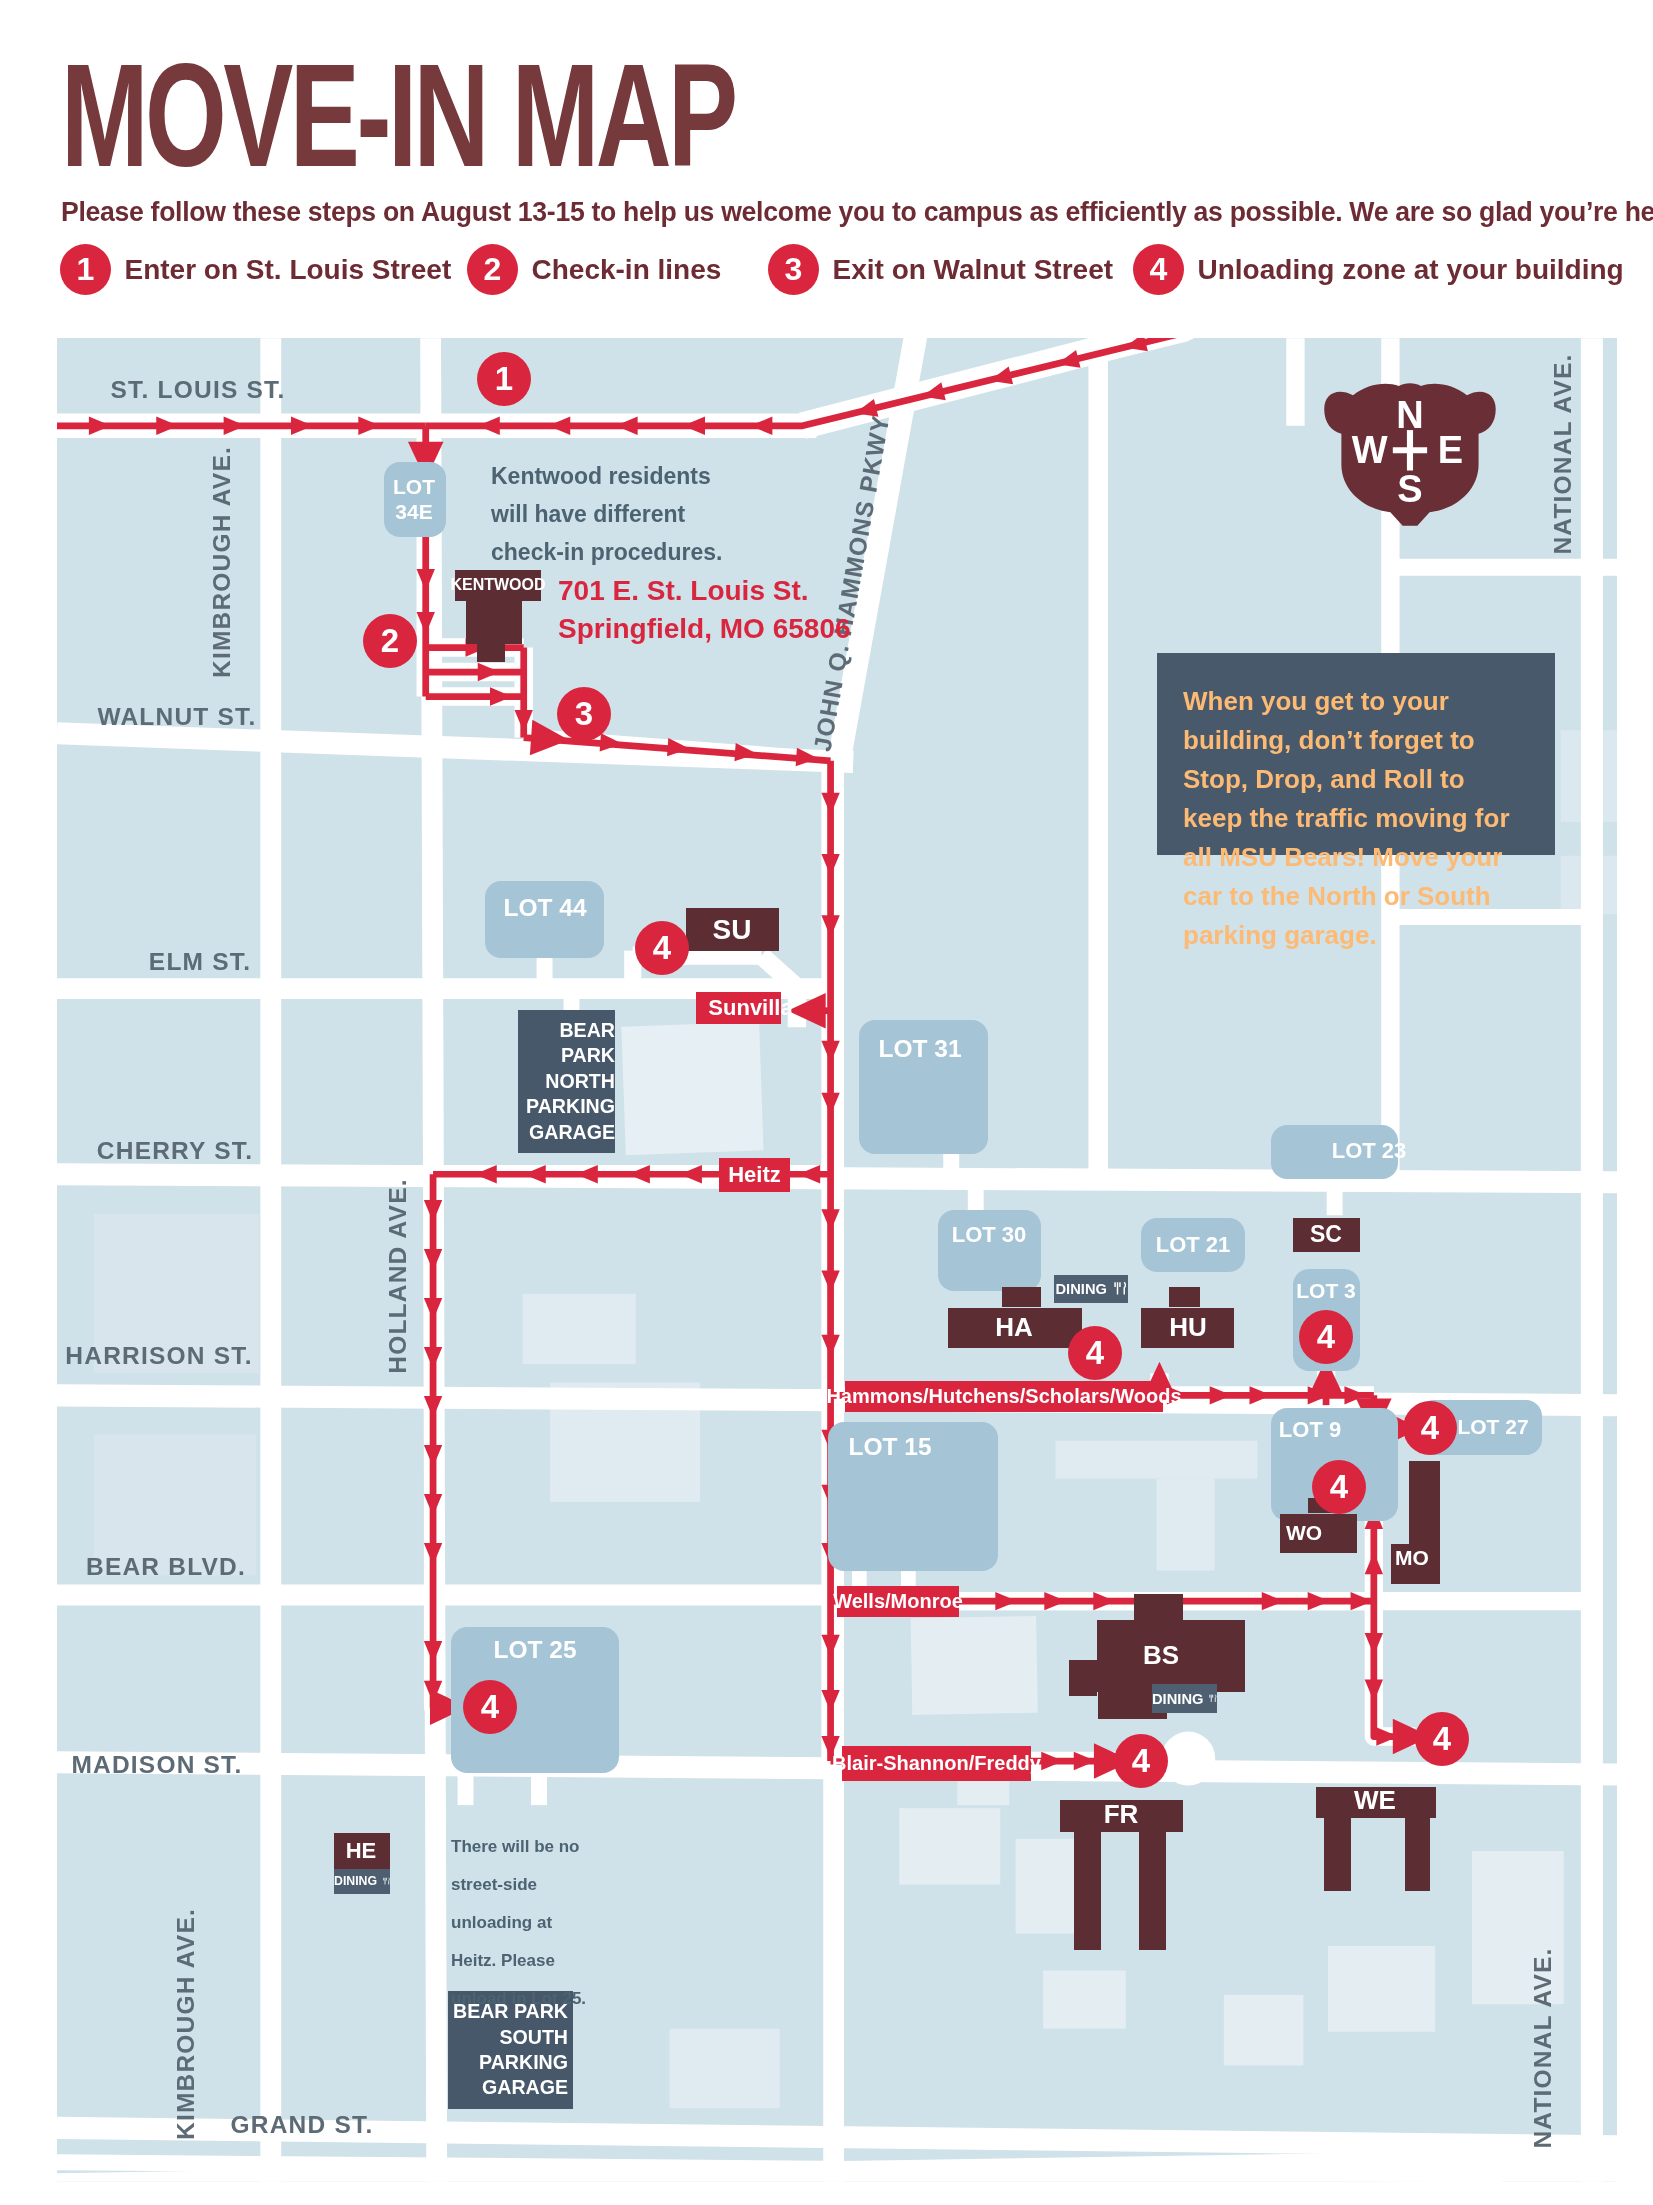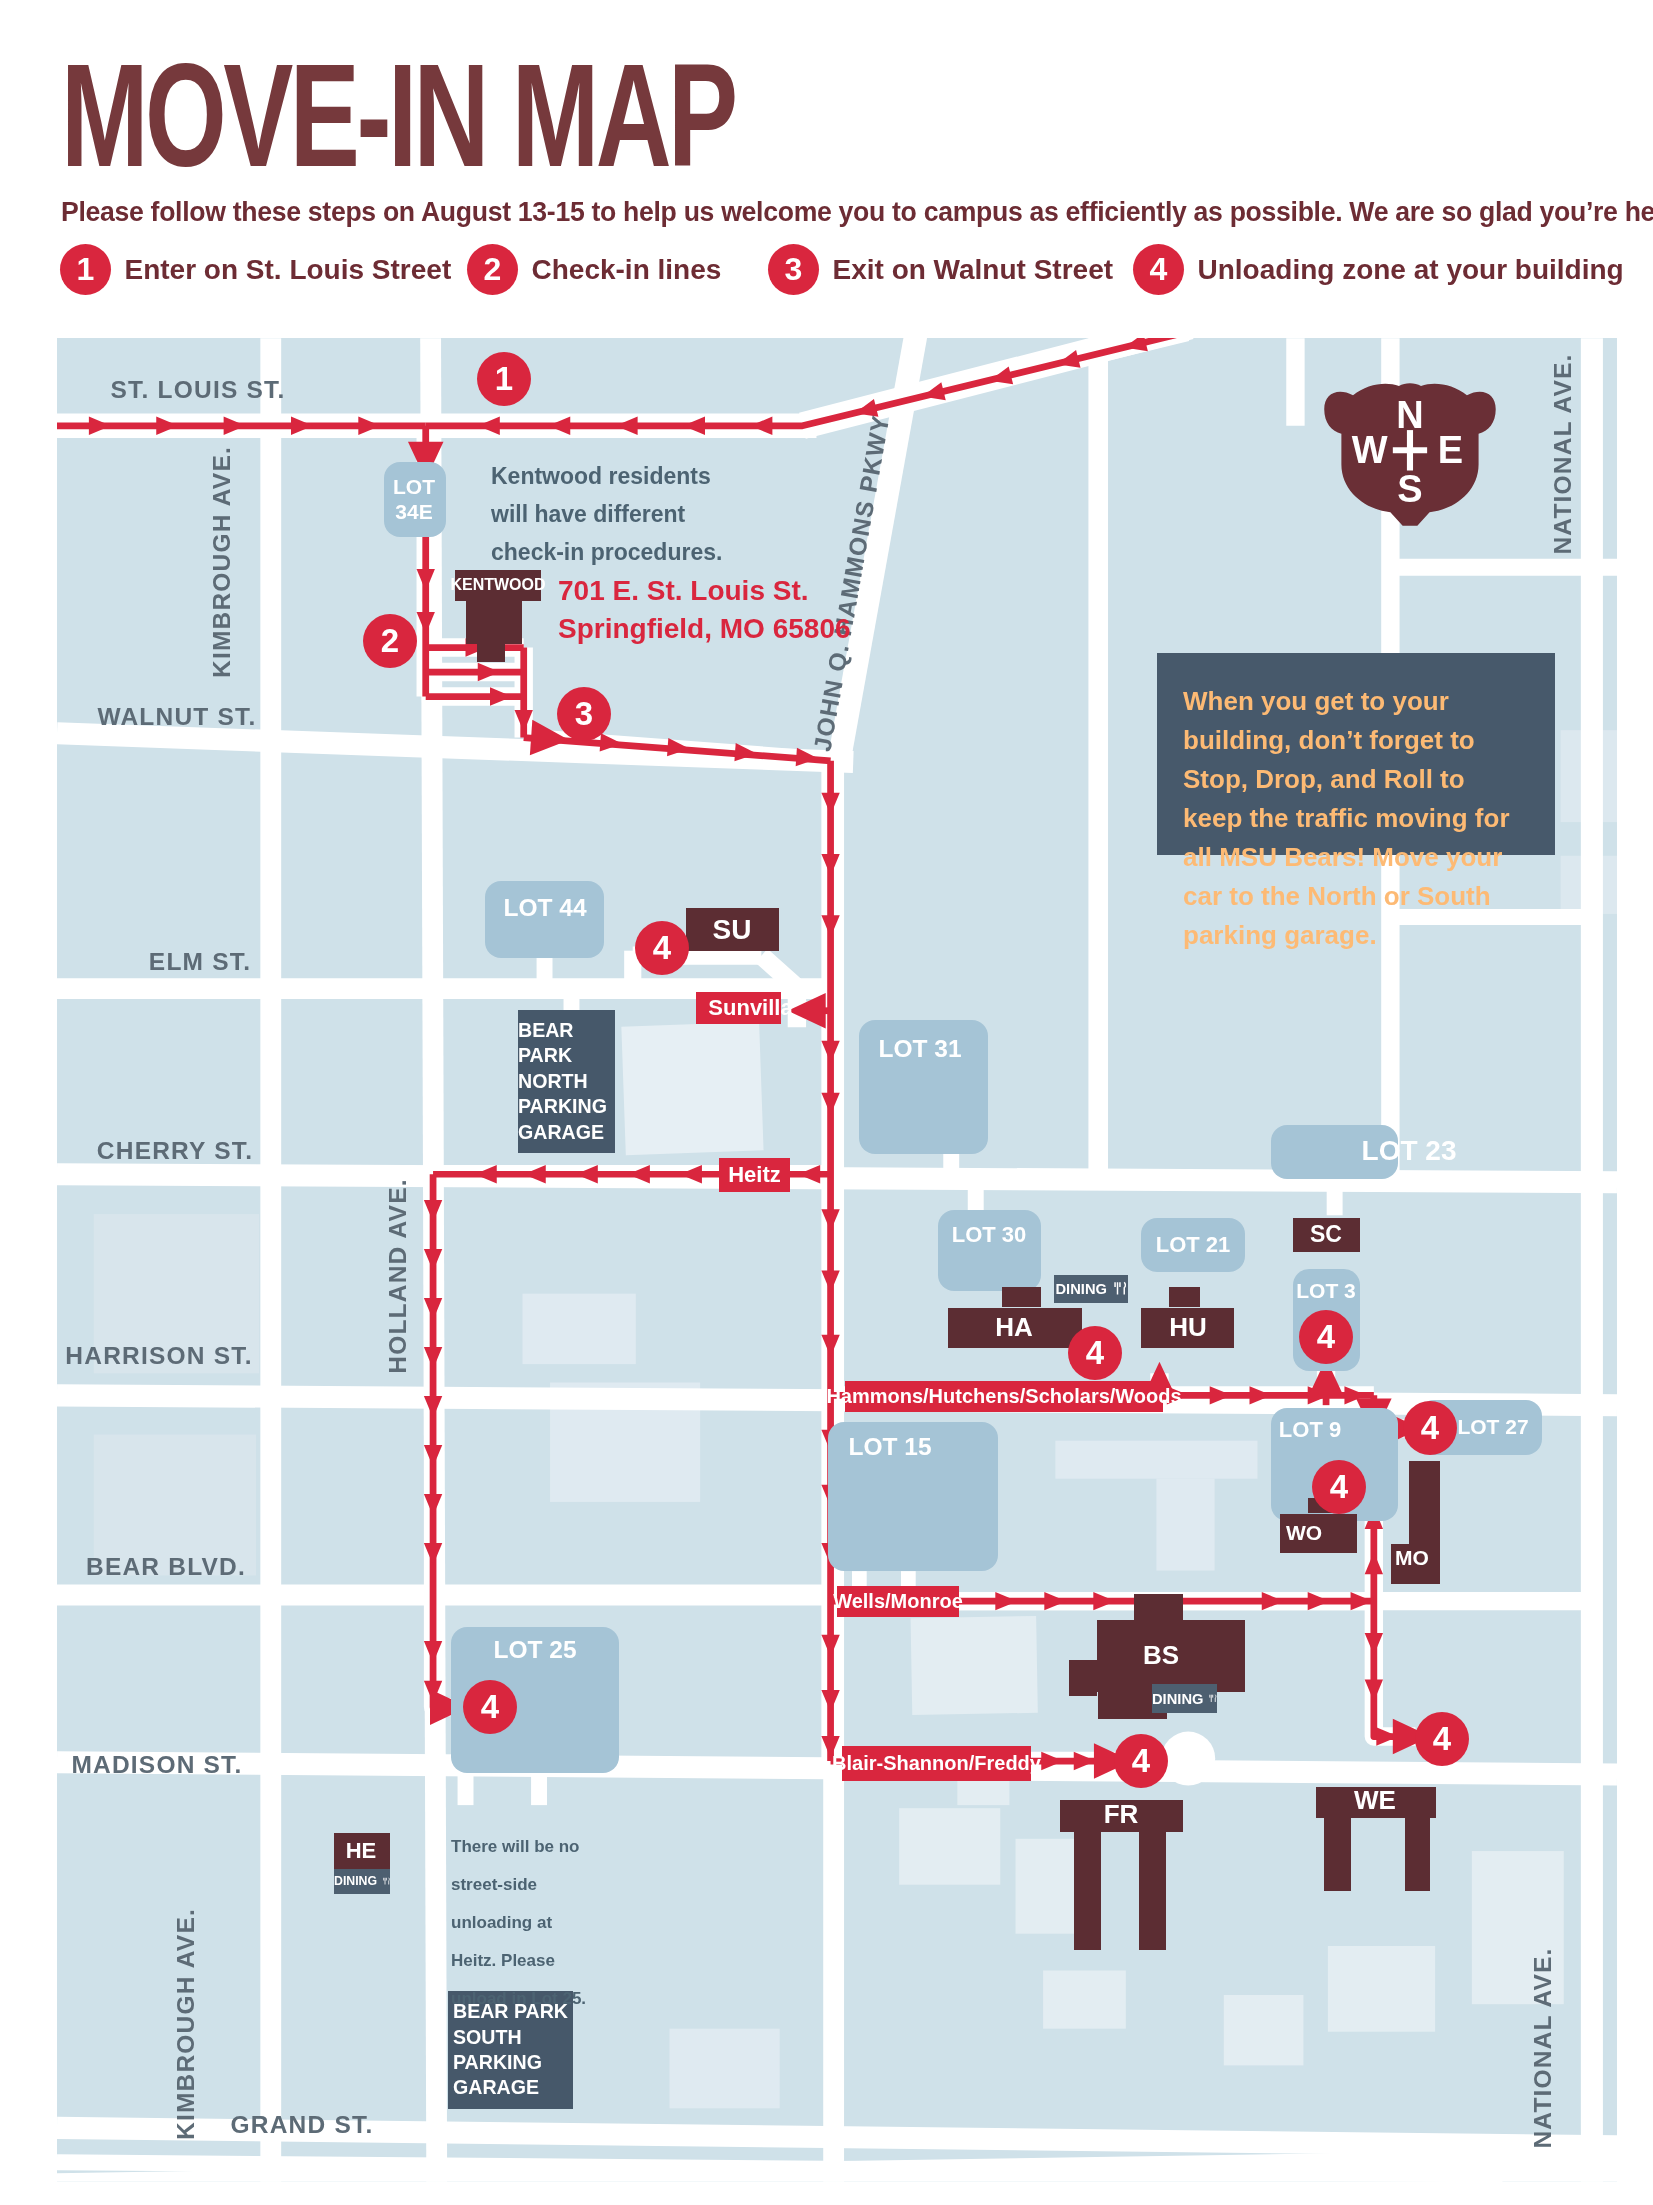--- a/index.html
+++ b/index.html
@@ -15,21 +15,21 @@
   .legend-item{position:absolute;top:0;display:flex;align-items:center;}
   .step-circle{width:51px;height:51px;border-radius:50%;background:#d9263e;color:#fff;
          display:flex;align-items:center;justify-content:center;font-weight:800;font-size:32px;flex:0 0 auto;}
   .legend-label{margin-left:13.5px;font-size:28px;font-weight:700;color:#6d2c34;white-space:nowrap;}
   #map{position:absolute;left:57px;top:338px;width:1560px;height:1844px;background:#cfe1e9;overflow:hidden;}
   #mapsvg{position:absolute;left:0;top:0;}
   .lot{position:absolute;background:#a5c4d6;border-radius:16px;}
   .lot-label,.bld-label{position:absolute;color:#fff;font-weight:700;white-space:pre-line;text-align:center;line-height:1.2;}
   .bld{position:absolute;background:#5c2d33;}
   .garage{position:absolute;background:#46586a;color:#fff;font-weight:700;display:flex;
-          align-items:center;justify-content:center;text-align:left;line-height:1.3;}
+          align-items:center;justify-content:center;text-align:right;line-height:1.3;}
   .redlabel{position:absolute;background:#d9263e;color:#fff;font-weight:700;display:flex;
             align-items:center;justify-content:center;white-space:nowrap;}
   .mapcircle{position:absolute;border-radius:50%;background:#d9263e;color:#fff;font-weight:800;
              display:flex;align-items:center;justify-content:center;box-shadow:0 0 0 1.2px rgba(255,255,255,.0);}
   .stlabel{position:absolute;color:#5d6b76;font-weight:700;letter-spacing:1.2px;white-space:nowrap;}
   .notetext{position:absolute;font-weight:700;white-space:pre-line;}
   .notebox{position:absolute;background:#47596b;color:#fdba74;font-weight:700;}
   .dining{position:absolute;background:#4d5f70;color:#fff;font-weight:700;display:flex;
           align-items:center;justify-content:center;gap:4.9px;white-space:nowrap;}
 </style>
@@ -248,21 +248,21 @@
       </svg>
     <div class="notebox" id="notebox" style="left: 1100px; top: 315px; width: 398px; height: 202px; padding: 29px 26px; font-size: 26px; line-height: 39px;">When you get to your building, don’t forget to Stop, Drop, and Roll to keep the traffic moving for all MSU Bears! Move your car to the North or South parking garage.</div>
   <div class="lot" style="left: 327px; top: 124px; width: 62px; height: 75px;"></div>
       <div class="lot-label" style="left: 357px; top: 161px; font-size: 21px; transform: translate(-50%, -50%);">LOT
 34E</div>
       <div class="lot" style="left: 428px; top: 543px; width: 119px; height: 77px;"></div>
       <div class="lot-label" style="left: 488px; top: 570px; font-size: 24.5px; transform: translate(-50%, -50%);">LOT 44</div>
       <div class="lot" style="left: 802px; top: 682px; width: 129px; height: 134px;"></div>
       <div class="lot-label" style="left: 863px; top: 711px; font-size: 24.5px; transform: translate(-50%, -50%);">LOT 31</div>
       <div class="lot" style="left: 1214px; top: 787px; width: 127px; height: 54px;"></div>
-      <div class="lot-label" style="left: 1352px; top: 813px; font-size: 28px; transform: translate(-50%, -50%); text-align: right;">LOT 23</div>
+      <div class="lot-label" style="left: 1312px; top: 813px; font-size: 22px; transform: translate(-50%, -50%); text-align: right;">LOT 23</div>
       <div class="lot" style="left: 881px; top: 872px; width: 103px; height: 81px;"></div>
       <div class="lot-label" style="left: 932px; top: 897px; font-size: 22px; transform: translate(-50%, -50%);">LOT 30</div>
       <div class="lot" style="left: 1084px; top: 880px; width: 104px; height: 54px;"></div>
       <div class="lot-label" style="left: 1136px; top: 907px; font-size: 22px; transform: translate(-50%, -50%);">LOT 21</div>
       <div class="lot" style="left: 1236px; top: 931px; width: 67px; height: 102px;"></div>
       <div class="lot-label" style="left: 1269px; top: 953px; font-size: 21px; transform: translate(-50%, -50%);">LOT 3</div>
       <div class="lot" style="left: 1214px; top: 1070px; width: 127px; height: 113px;"></div>
       <div class="lot-label" style="left: 1253px; top: 1092px; font-size: 22px; transform: translate(-50%, -50%);">LOT 9</div>
       <div class="lot" style="left: 771px; top: 1084px; width: 170px; height: 149px;"></div>
       <div class="lot-label" style="left: 833px; top: 1109px; font-size: 24.5px; transform: translate(-50%, -50%);">LOT 15</div>

